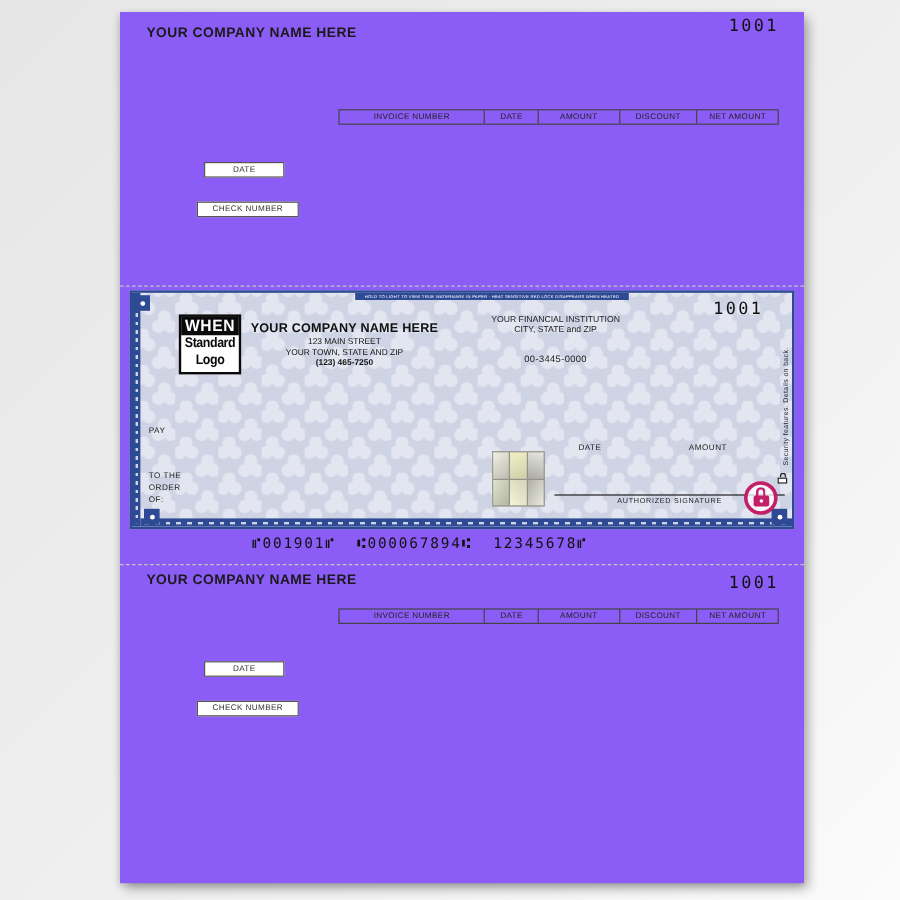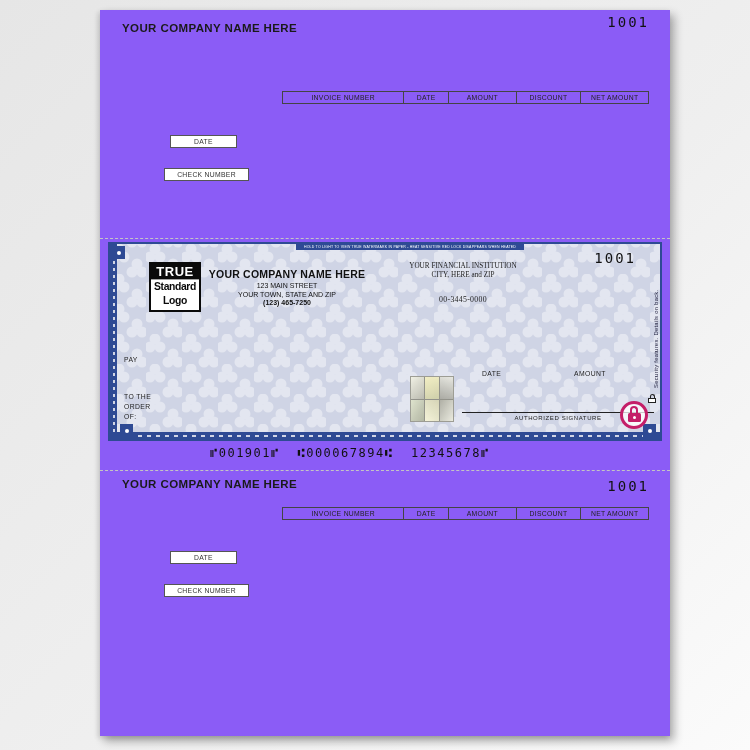--- a/index.html
+++ b/index.html
@@ -88,21 +88,21 @@
     line-height:15px; letter-spacing:0.5px; transform:scaleY(1.05);
   }
   .logo-line {
     color:#0a0a0a; font-weight:bold; font-size:11.5px; line-height:14px;
     letter-spacing:-0.4px; transform:scaleX(0.9);
   }
   .payer-block { position:absolute; left:92px; top:24px; width:170px; text-align:center; color:#111; }
   .payer-name { font-weight:bold; font-size:10.5px; letter-spacing:0.2px; margin-bottom:2px; }
   .payer-line { font-size:7px; line-height:8.5px; }
   .payer-phone { font-size:7px; line-height:8.5px; font-weight:bold; }
-  .bank-block { position:absolute; left:268px; top:18px; width:170px; text-align:center; color:#222;font-family:Liberation Serif, serif; }
+  .bank-block { position:absolute; left:268px; top:18px; width:170px; text-align:center; color:#222; }
   .bank-line { font-size:7.2px; line-height:8.5px; }
   .bank-fraction { font-size:7.8px; margin-top:16px; letter-spacing:0.3px; }
   .check-num {
     position:absolute; right:24px; top:6px; font-family:"DejaVu Sans Mono", monospace;
     font-size:14px; letter-spacing:2px; color:#111;
   }
   .lbl { position:absolute; font-size:6.8px; color:#222; letter-spacing:0.4px; }
   .tood { line-height:10px; }
   .sig-wrap { position:absolute; left:352px; top:168px; width:192px; text-align:center; }
   .sig-line { border-top:1px solid #222; height:0; }
@@ -197,35 +197,35 @@
     <div class="check-layer">
       <div class="left-bar"></div>
       <div class="bottom-bar"></div>
       <div class="reg-mark" style="left:2px; top:2px;"></div>
       <div class="reg-mark" style="left:10px; bottom:2px;"></div>
       <div class="reg-mark" style="right:4px; bottom:2px;"></div>
 
       <div class="microprint">HOLD TO LIGHT TO VIEW TRUE WATERMARK IN PAPER - HEAT SENSITIVE RED LOCK DISAPPEARS WHEN HEATED</div>
 
       <div class="logo-box">
-        <div class="logo-free">TRUE</div>
+        <div class="logo-free">WHEN</div>
         <div class="logo-line">Standard</div>
         <div class="logo-line">Logo</div>
       </div>
 
       <div class="payer-block">
         <div class="payer-name">YOUR COMPANY NAME HERE</div>
         <div class="payer-line">123 MAIN STREET</div>
         <div class="payer-line">YOUR TOWN, STATE AND ZIP</div>
         <div class="payer-phone">(123) 465-7250</div>
       </div>
 
       <div class="bank-block">
         <div class="bank-line">YOUR FINANCIAL INSTITUTION</div>
-        <div class="bank-line">CITY, HERE and ZIP</div>
+        <div class="bank-line">CITY, STATE and ZIP</div>
         <div class="bank-fraction">00-3445-0000</div>
       </div>
 
       <div class="check-num">1001</div>
 
       <div class="lbl" style="left:14px; top:112px;">PAY</div>
       <div class="lbl tood" style="left:14px; top:148px;">
         <div>TO THE</div>
         <div>ORDER</div>
         <div>OF:</div>

